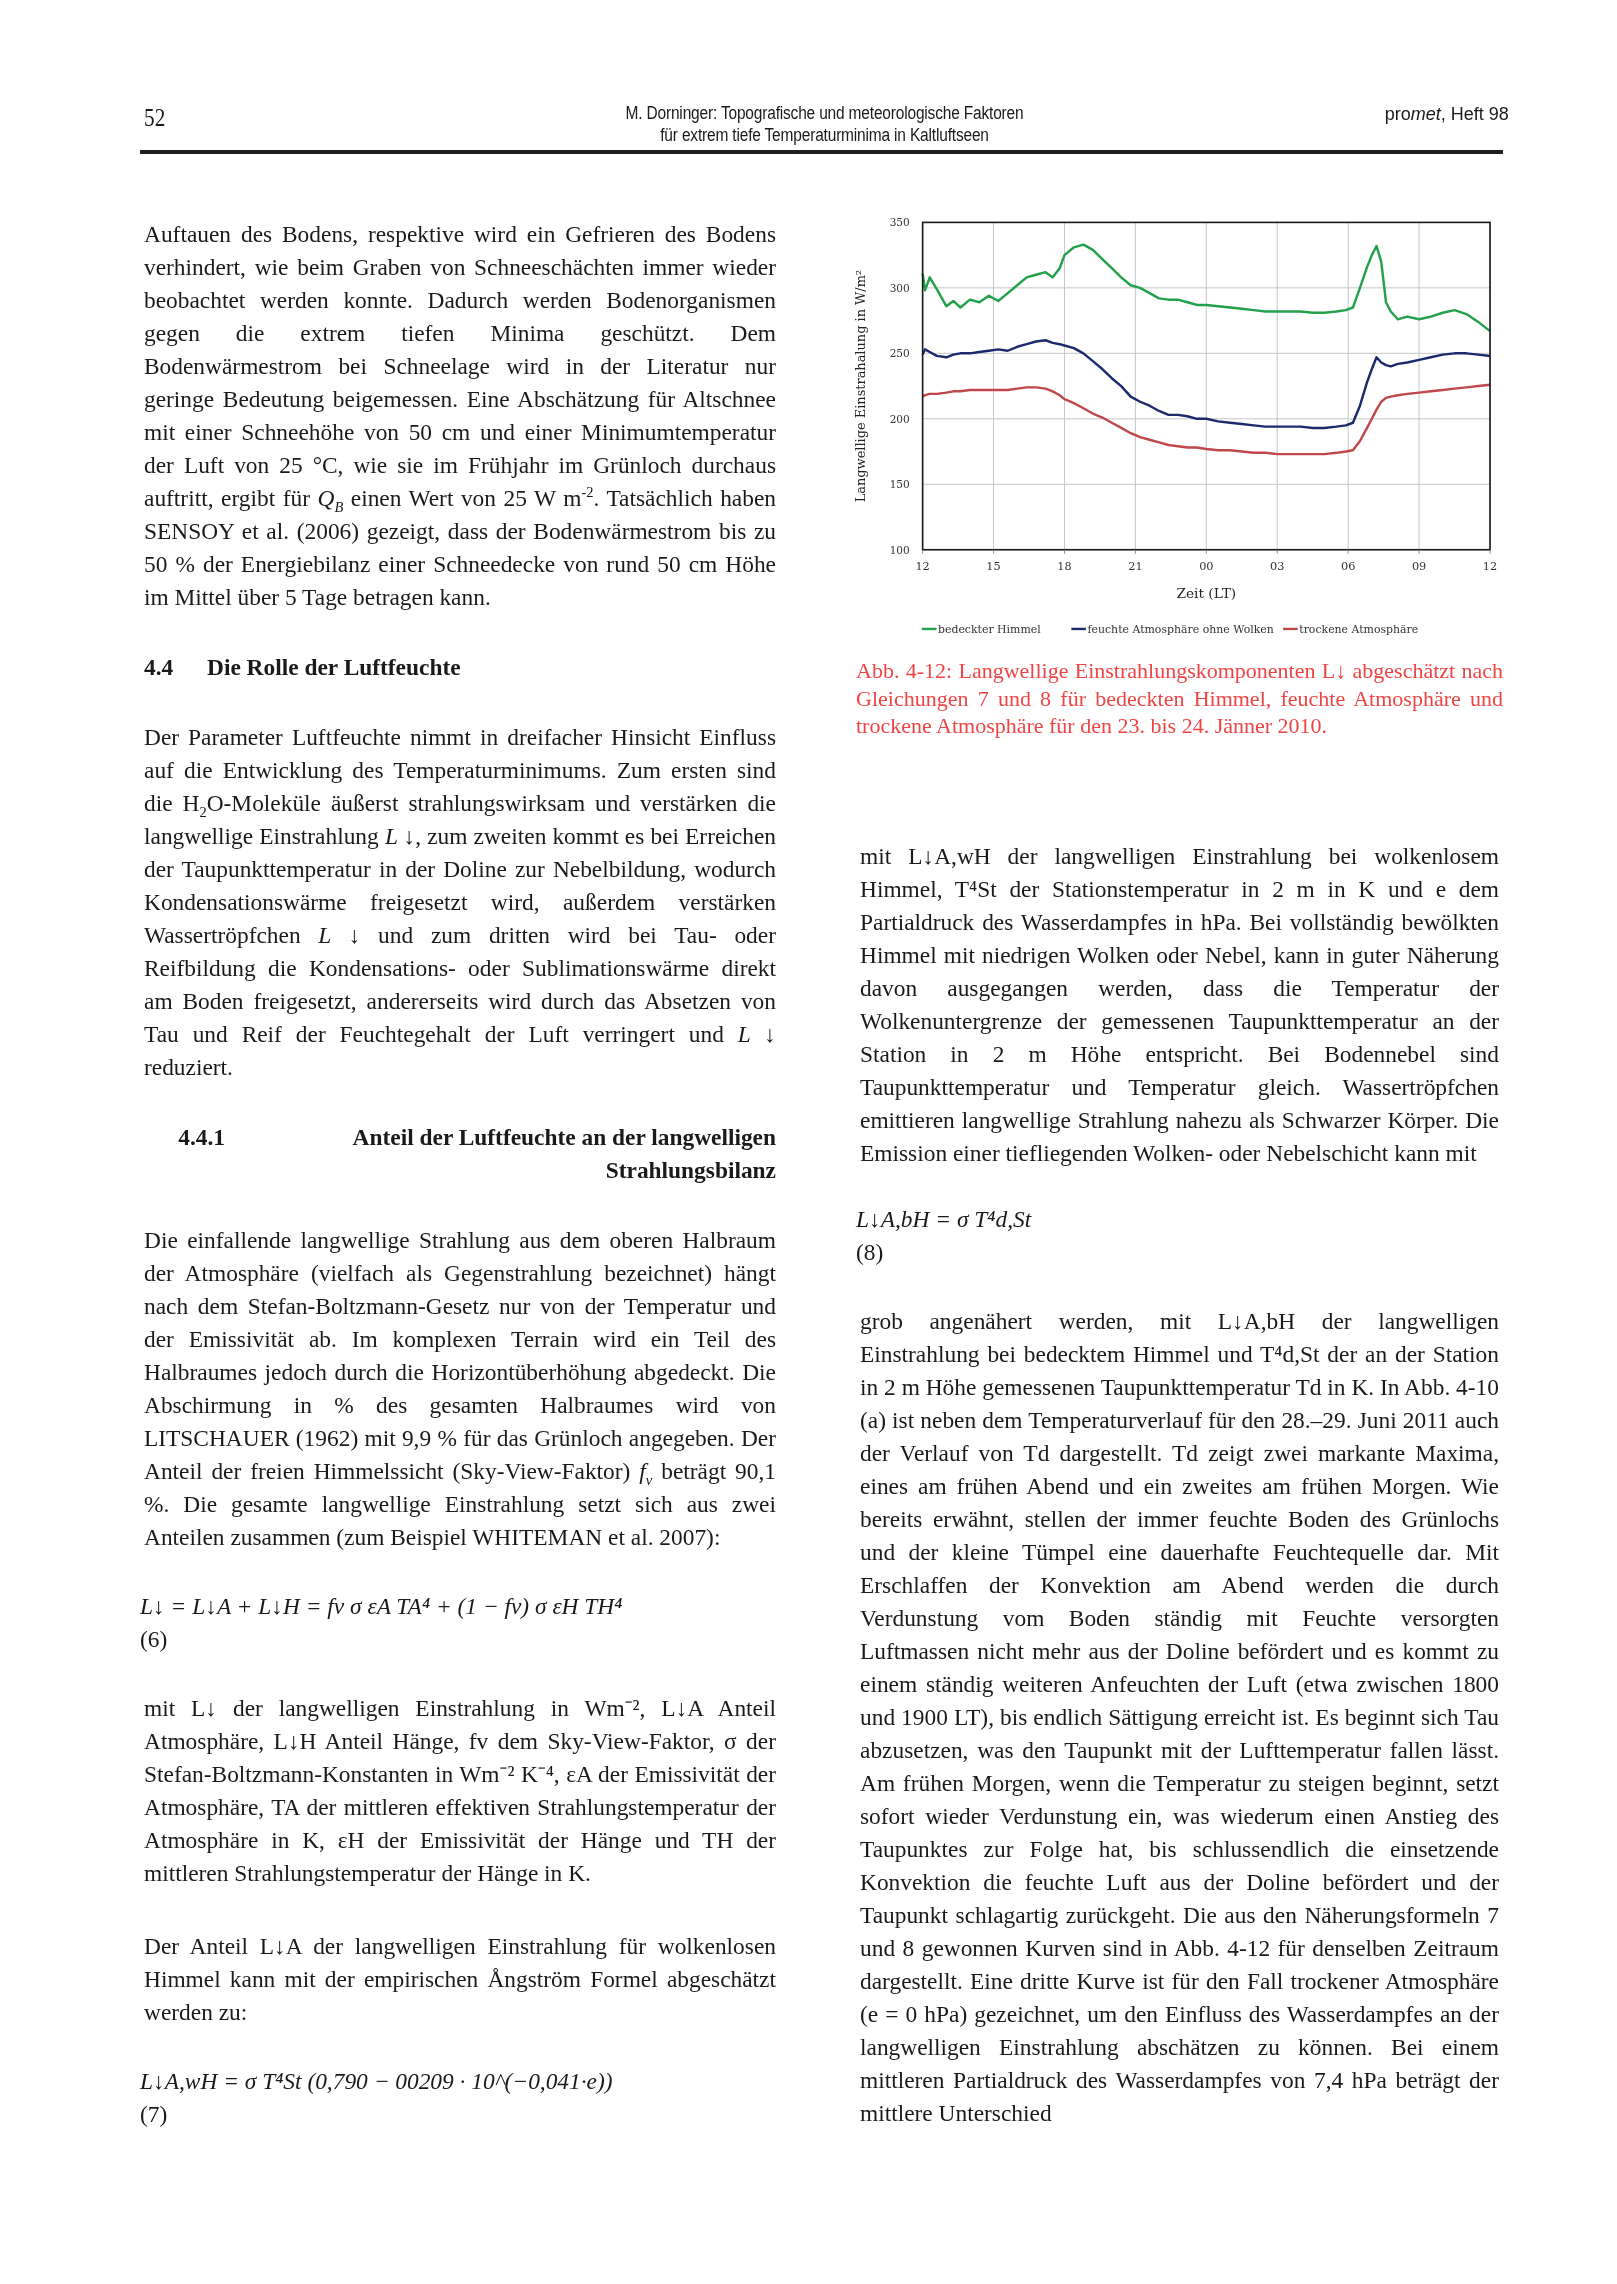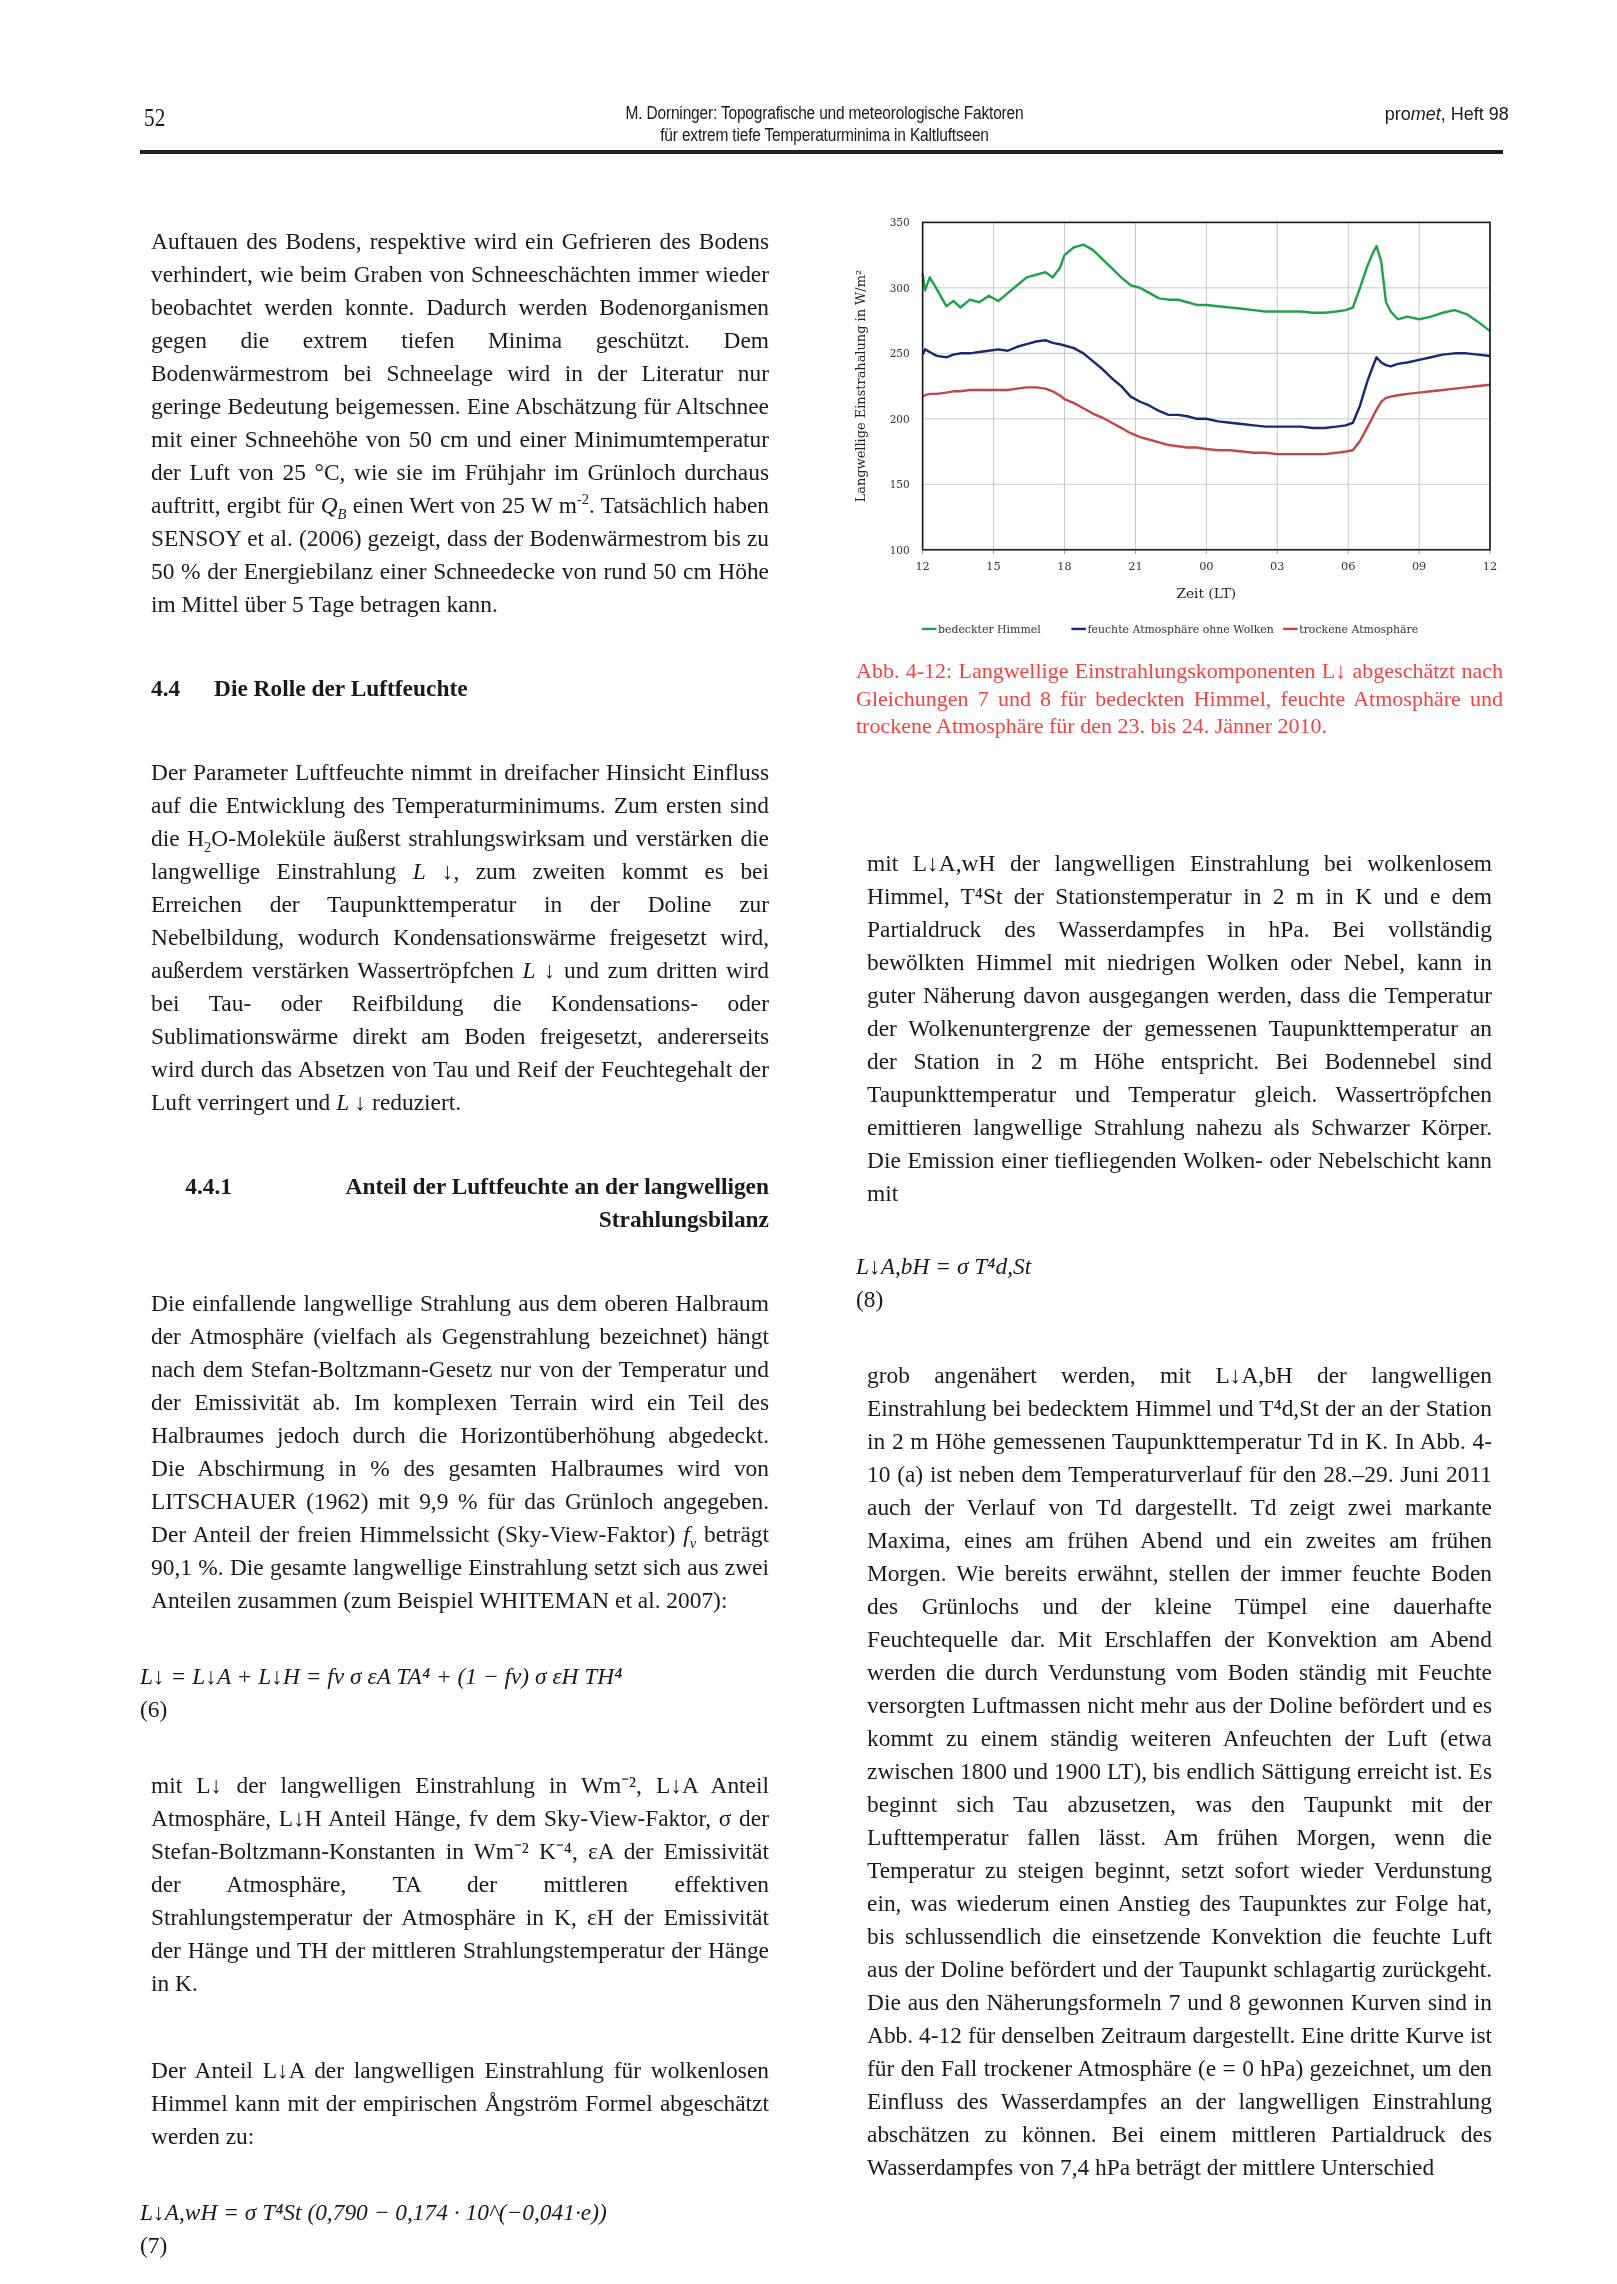--- a/index.html
+++ b/index.html
@@ -8,21 +8,21 @@
   
   .hdr { position: absolute; top: 97px; left: 129px; width: 1391px; height: 65px; }
   .pageno { position: absolute; left: 14.6px; top: 6.5px; font-family: "Liberation Serif", serif; font-size: 25px; transform: scaleX(0.85); transform-origin: left top; }
   .runhead { position: absolute; left: 0; right: 0; top: 4.9px; text-align: center; font-family: "Liberation Sans", sans-serif; font-size: 18px; line-height: 22px; letter-spacing: -0.2px; transform: scaleX(0.86); }
   .journal { position: absolute; right: 11.3px; top: 6.5px; font-family: "Liberation Sans", sans-serif; font-size: 18px; }
   .journal b { font-style: italic; font-weight: 400; }
   .rule { position: absolute; left: 140px; top: 150px; width: 1363px; height: 4px; background: #1e1e1e; }
 
   
   .col { position: absolute; font-family: "Liberation Serif", serif; font-size: 23.4px; line-height: 33px; text-align: justify; }
-  .col p { margin: 11px; }
+  .col p { margin: 4px; }
   .left { left: 140px; top: 214px; width: 640px; }
   .right { left: 856px; width: 647px; }
 
   .h2 { font-weight: 700; font-size: 23.4px; margin: 0; }
   .h2 .num { display: inline-block; width: 63px; }
   .h3 { font-weight: 700; font-size: 23.4px; display: flex; margin: 0; text-align: right; }
   .h3 .num { flex: 0 0 81px; }
 
   .eq { display: flex; justify-content: space-between; align-items: baseline; font-family: "Liberation Serif", serif; font-size: 23.4px; text-align: left; flex-direction: column; }
   .eq .expr { font-style: italic; white-space: nowrap; }
@@ -70,21 +70,21 @@
     <span class="expr">L↓ = L↓A + L↓H = fv σ εA TA⁴ + (1 − fv) σ εH TH⁴</span>
     <span>(6)</span>
   </div>
   <div style="height:32px"></div>
 
   <p>mit L↓ der langwelligen Einstrahlung in Wm⁻², L↓A Anteil Atmosphäre, L↓H Anteil Hänge, fv dem Sky-View-Faktor, σ der Stefan-Boltzmann-Konstanten in Wm⁻² K⁻⁴, εA der Emissivität der Atmosphäre, TA der mittleren effektiven Strahlungstemperatur der Atmosphäre in K, εH der Emissivität der Hänge und TH der mittleren Strahlungstemperatur der Hänge in K.</p>
   <div style="height:32px"></div>
   <p>Der Anteil L↓A der langwelligen Einstrahlung für wolkenlosen Himmel kann mit der empirischen Ångström Formel abgeschätzt werden zu:</p>
   <div style="height:32px"></div>
   <div class="eq">
-    <span class="expr">L↓A,wH = σ T⁴St (0,790 − 0,174 · 10^(−0,041·e))</span>
+    <span class="expr">L↓A,wH = σ T⁴St (0,790 − 00209 · 10^(−0,041·e))</span>
     <span>(7)</span>
   </div>
 </div>
 
 <div class="fig">
   <svg id="chart" width="687" height="453" viewBox="0 0 850 560">
     <g id="grid">
         <line x1="101" x2="803" y1="430" y2="430" stroke="#c4c4c4" stroke-width="1.2"></line>
         <line x1="101" x2="803" y1="349" y2="349" stroke="#c4c4c4" stroke-width="1.2"></line>
         <line x1="101" x2="803" y1="268" y2="268" stroke="#c4c4c4" stroke-width="1.2"></line>

